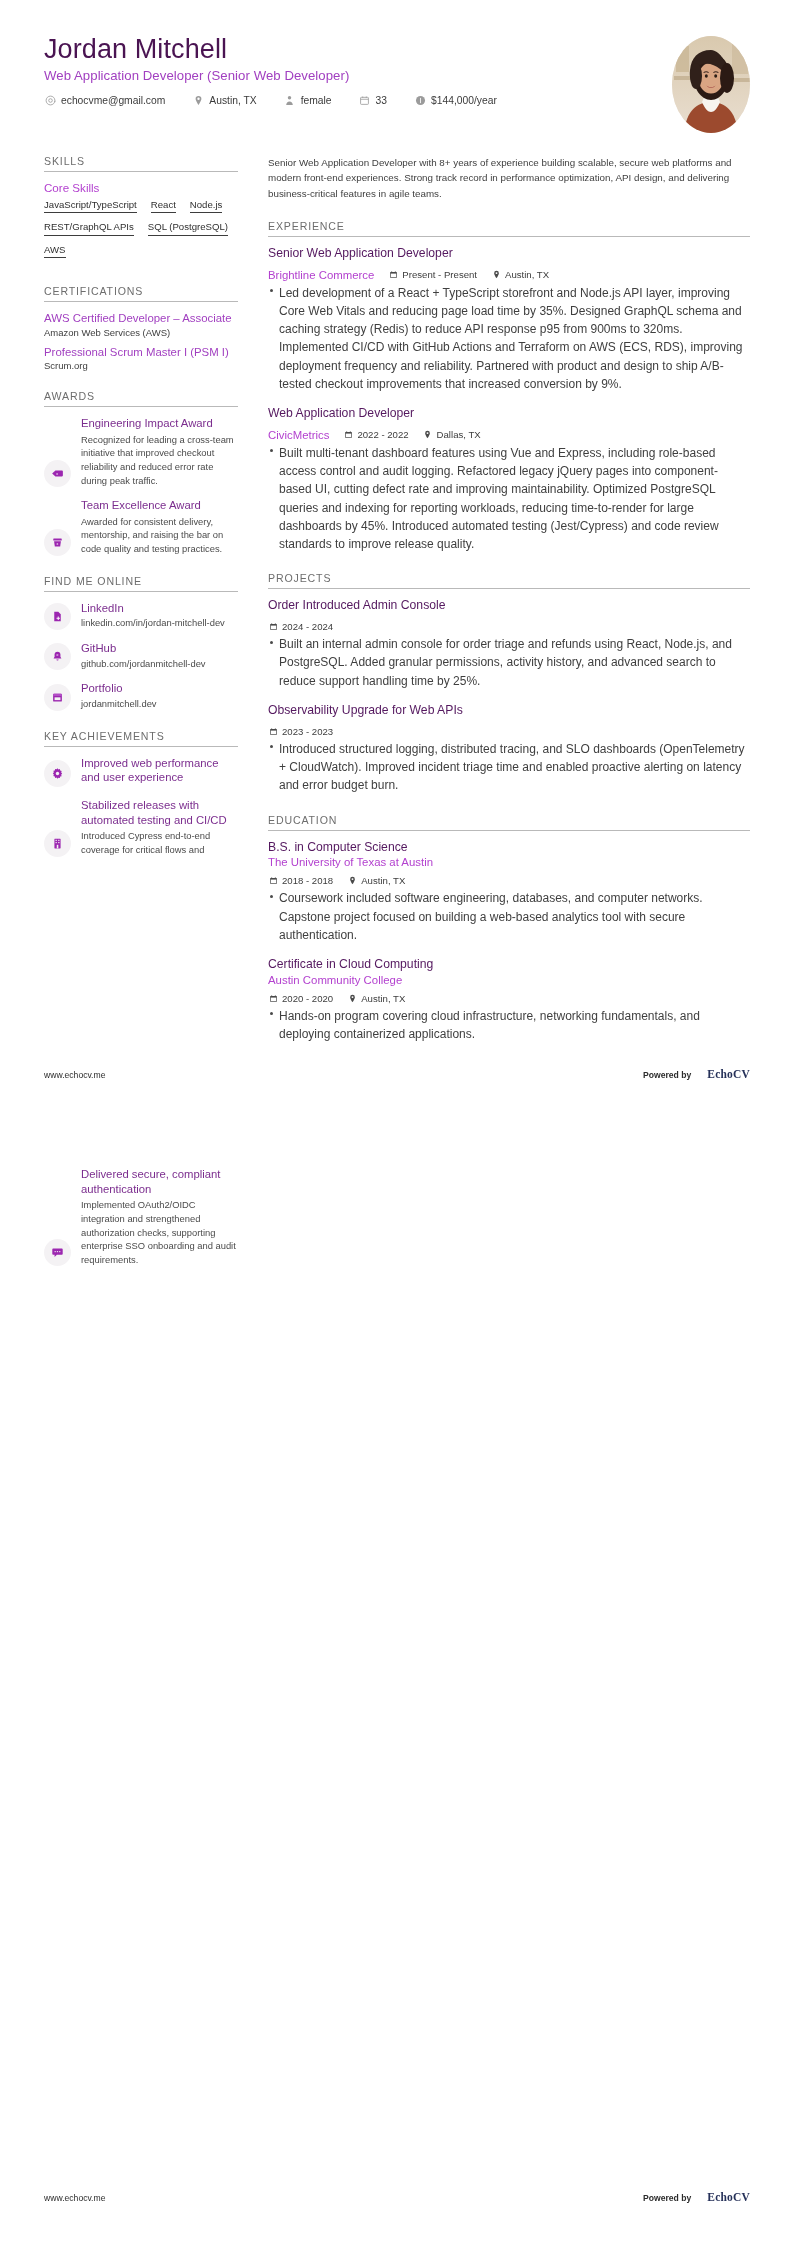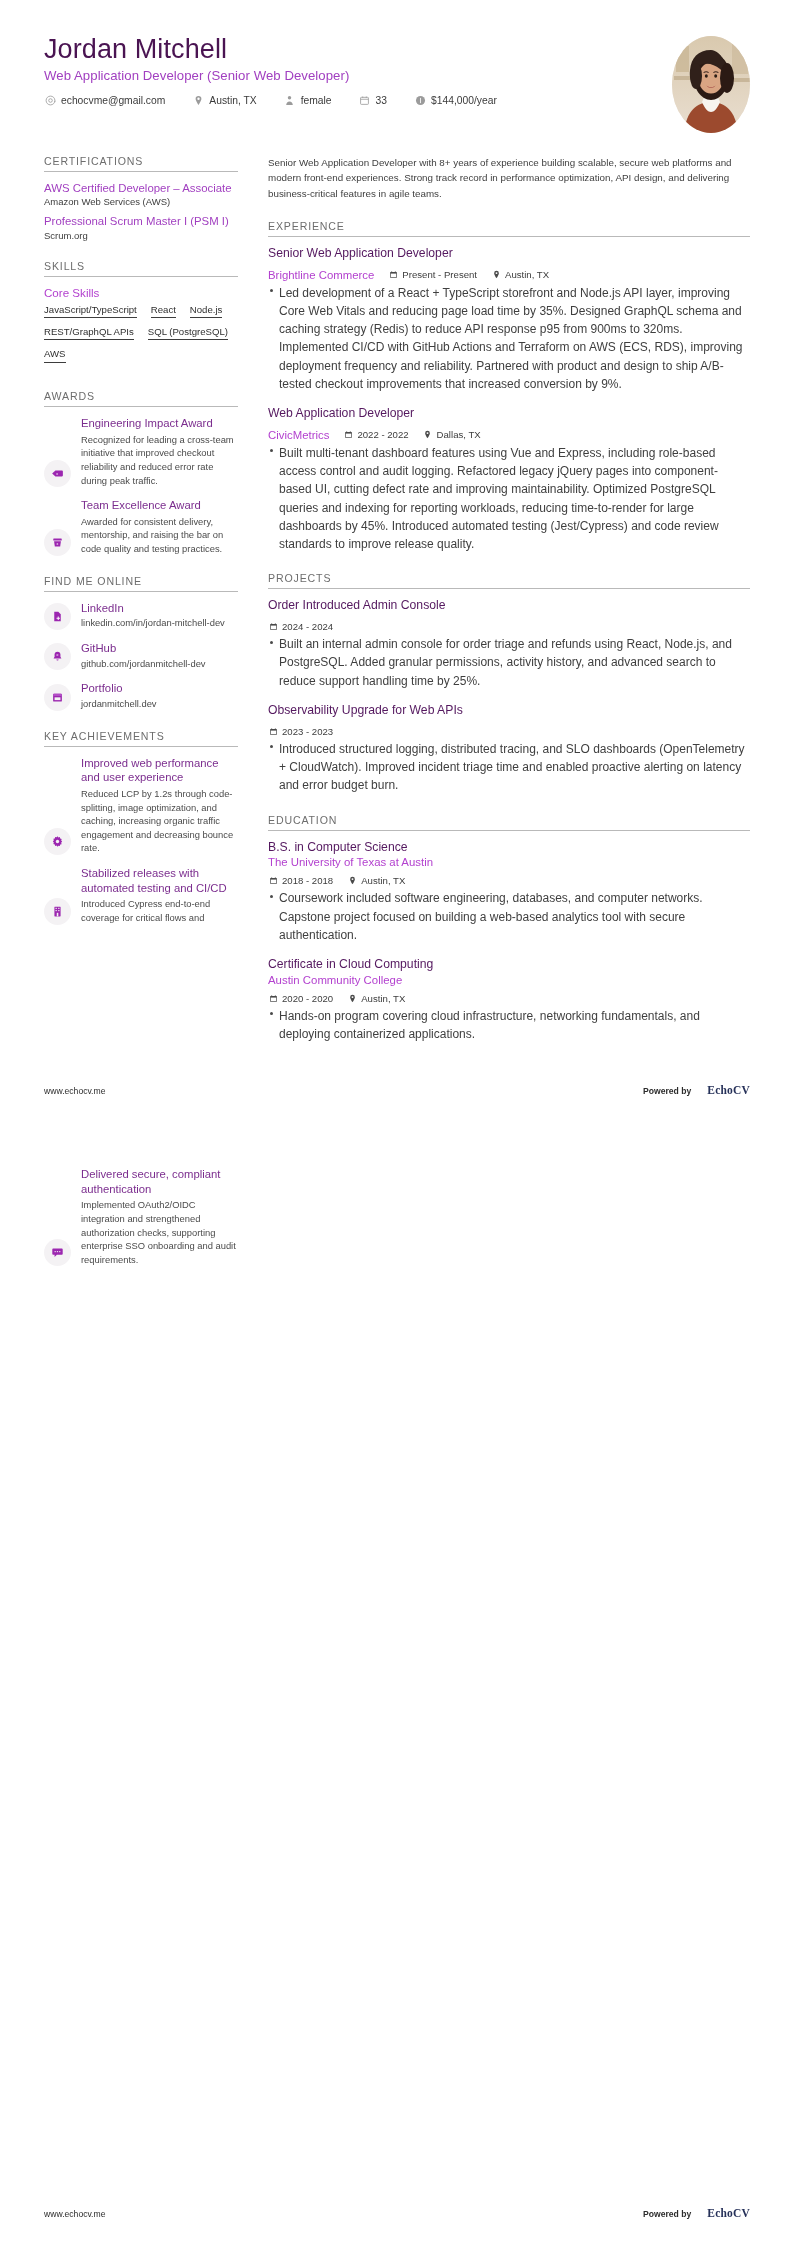--- a/index.html
+++ b/index.html
@@ -245,21 +245,21 @@
     font-size: 9.8px;
     line-height: 1.56;
     color: #3f3f3f;
     margin: 0;
   }
 
   
   .footer {
     position: absolute;
     left: 0; right: 0;
-    bottom: 27px;
+    bottom: 43px;
     padding: 0 44px;
     display: flex;
     align-items: baseline;
     justify-content: space-between;
   }
   .footer-url {
     font-size: 8.6px;
     color: #2c2c2c;
   }
   .footer-powered {
@@ -370,45 +370,45 @@
         <path d="M34.5 49.5c2.8 2.4 6.2 2.4 9 0-1.4 3.2-7.6 3.2-9 0z" fill="#a8544a"></path>
       </svg>
     </div>
   </div>
 
   <div class="columns">
 
     <div class="col-left">
 
       <div class="sec">
-        <div class="sec-title">CERTIFICATIONS</div>
-        <div class="cert">
-          <div class="cert-name">AWS Certified Developer – Associate</div>
-          <div class="cert-org">Amazon Web Services (AWS)</div>
-        </div>
-        <div class="cert">
-          <div class="cert-name">Professional Scrum Master I (PSM I)</div>
-          <div class="cert-org">Scrum.org</div>
-        </div>
-      </div>
-
-      <div class="sec">
         <div class="sec-title">SKILLS</div>
         <div class="skill-group-name">Core Skills</div>
         <div class="skill-tags">
           <span class="skill-tag">JavaScript/TypeScript</span>
           <span class="skill-tag">React</span>
           <span class="skill-tag">Node.js</span>
           <span class="skill-tag">REST/GraphQL APIs</span>
           <span class="skill-tag">SQL (PostgreSQL)</span>
           <span class="skill-tag">AWS</span>
         </div>
       </div>
 
       <div class="sec">
+        <div class="sec-title">CERTIFICATIONS</div>
+        <div class="cert">
+          <div class="cert-name">AWS Certified Developer – Associate</div>
+          <div class="cert-org">Amazon Web Services (AWS)</div>
+        </div>
+        <div class="cert">
+          <div class="cert-name">Professional Scrum Master I (PSM I)</div>
+          <div class="cert-org">Scrum.org</div>
+        </div>
+      </div>
+
+      <div class="sec">
         <div class="sec-title">AWARDS</div>
 
         <div class="ib">
           <span class="ib-icon">
             <svg viewBox="0 0 16 16" width="13" height="13" fill="#9c27b0">
               <path d="M1.4 8l4-3.6h8.2c.6 0 1 .4 1 1v5.2c0 .6-.4 1-1 1H5.4z"></path>
               <text x="7.6" y="9.6" font-size="4.4" fill="#fff" text-anchor="middle" font-family="sans-serif">x</text>
             </svg>
           </span>
           <div class="ib-body">
@@ -482,21 +482,20 @@
 
         <div class="ib">
           <span class="ib-icon">
             <svg viewBox="0 0 16 16" width="13" height="13" fill="#9c27b0">
               <path d="M8 1.6l1.1 1.5 1.8-.5.4 1.8 1.8.5-.6 1.8 1.2 1.4-1.2 1.4.6 1.8-1.8.5-.4 1.8-1.8-.5L8 14.4l-1.1-1.5-1.8.5-.4-1.8-1.8-.5.6-1.8L2.3 7.9l1.2-1.4-.6-1.8 1.8-.5.4-1.8 1.8.5z"></path>
               <circle cx="8" cy="8" r="2.1" fill="#f4f2f4"></circle>
             </svg>
           </span>
           <div class="ib-body">
             <div class="ib-title">Improved web performance and user experience</div>
-            <div class="ib-desc">Reduced LCP by 1.2s through code-splitting, image optimization, and caching, increasing organic traffic engagement and decreasing bounce rate.</div>
           </div>
         </div>
 
         <div class="ib">
           <span class="ib-icon">
             <svg viewBox="0 0 16 16" width="13" height="13" fill="#9c27b0">
               <rect x="4.2" y="2" width="7.6" height="12" rx=".6"></rect>
               <g fill="#f4f2f4">
                 <rect x="5.6" y="3.4" width="1.5" height="1.5"></rect>
                   <rect x="8.9" y="3.4" width="1.5" height="1.5"></rect>

